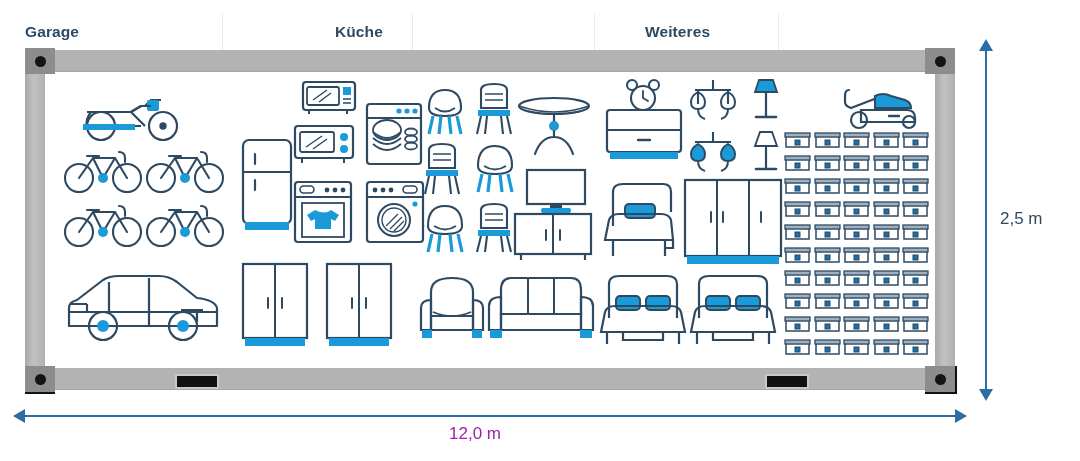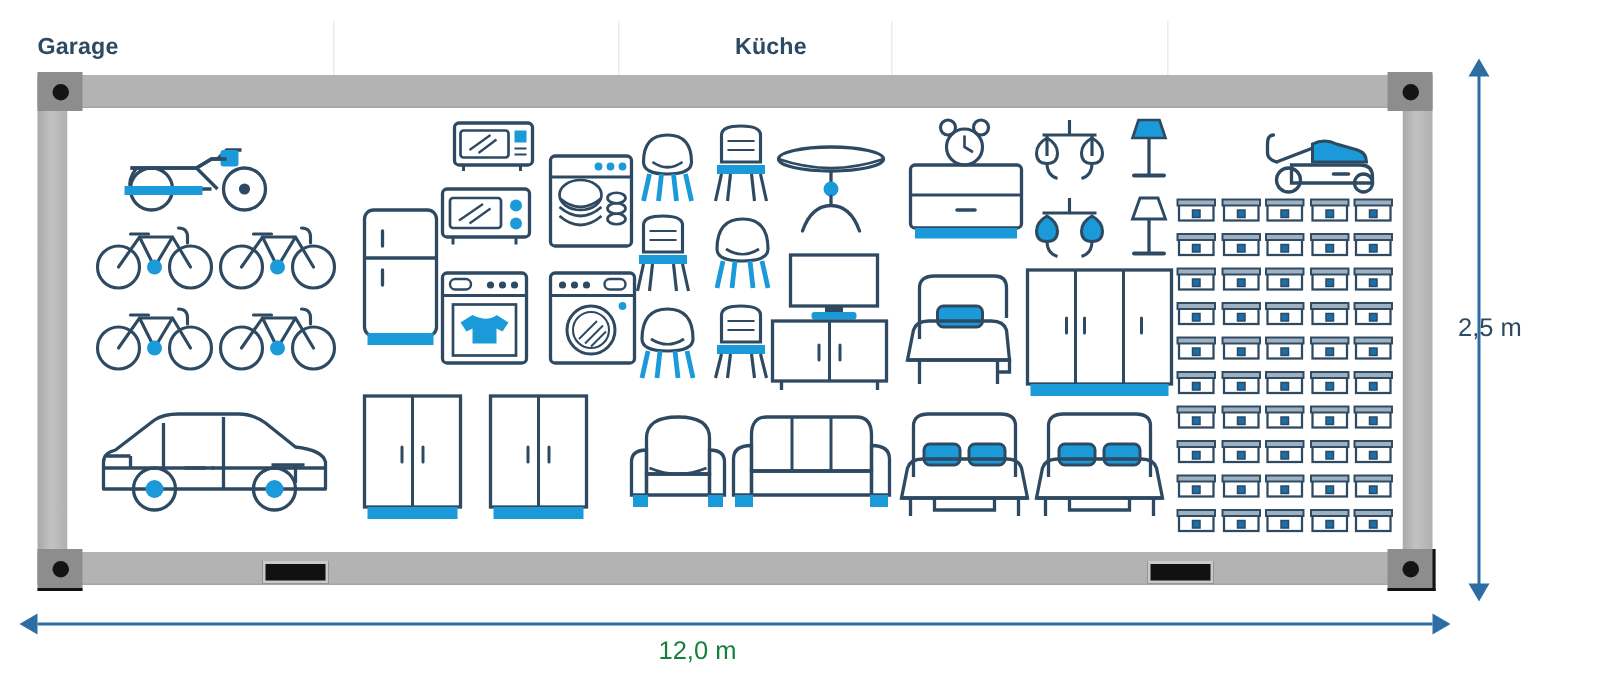--- a/index.html
+++ b/index.html
@@ -43,36 +43,37 @@
   .section-area{position:absolute;top:0;height:296px;}
   .icon{position:absolute;}
   svg{display:block;overflow:visible;}
 
   
   #dim-vertical{position:absolute;left:985px;top:50px;width:2px;height:340px;background:#2e6da4;}
   .arrow-v{position:absolute;left:-6px;width:0;height:0;border-left:7px solid transparent;
            border-right:7px solid transparent;}
   #arrow-up{top:-11px;border-bottom:12px solid #2e6da4;}
   #arrow-down{top:339px;border-top:12px solid #2e6da4;}
-  #dim-vertical-label{position:absolute;left:972px;top:209px;font-size:17px;color:#2e4a63;
+  #dim-vertical-label{position:absolute;left:1000px;top:209px;font-size:17px;color:#2e4a63;
                       white-space:nowrap;}
   #dim-horizontal{position:absolute;left:25px;top:415px;width:930px;height:2px;background:#2e6da4;}
   .arrow-h{position:absolute;top:-6px;height:0;width:0;border-top:7px solid transparent;
            border-bottom:7px solid transparent;}
   #arrow-left{left:-12px;border-right:12px solid #2e6da4;}
   #arrow-right{left:930px;border-left:12px solid #2e6da4;}
-  #dim-horizontal-label{position:absolute;left:0;top:424px;width:930px;text-align:center;
-                        font-size:17px;color:#15803d;}
+  #dim-horizontal-label{position:absolute;left:10px;top:424px;width:930px;text-align:center;
+                        font-size:17px;color:#a21caf;}
 </style>
 </head>
 <body>
 
 <div id="section-headers">
   <div class="section-header">Garage</div>
   <div class="section-header">Küche</div>
+  <div class="section-header">Weiteres</div>
 </div>
 
 <div class="divider" style="left:222px"></div>
 <div class="divider" style="left:412px"></div>
 <div class="divider" style="left:594px"></div>
 <div class="divider" style="left:778px"></div>
 
 <div id="container-frame">
   <div class="bar-h" id="top-bar"></div>
   <div class="bar-h" id="bottom-bar"></div>

